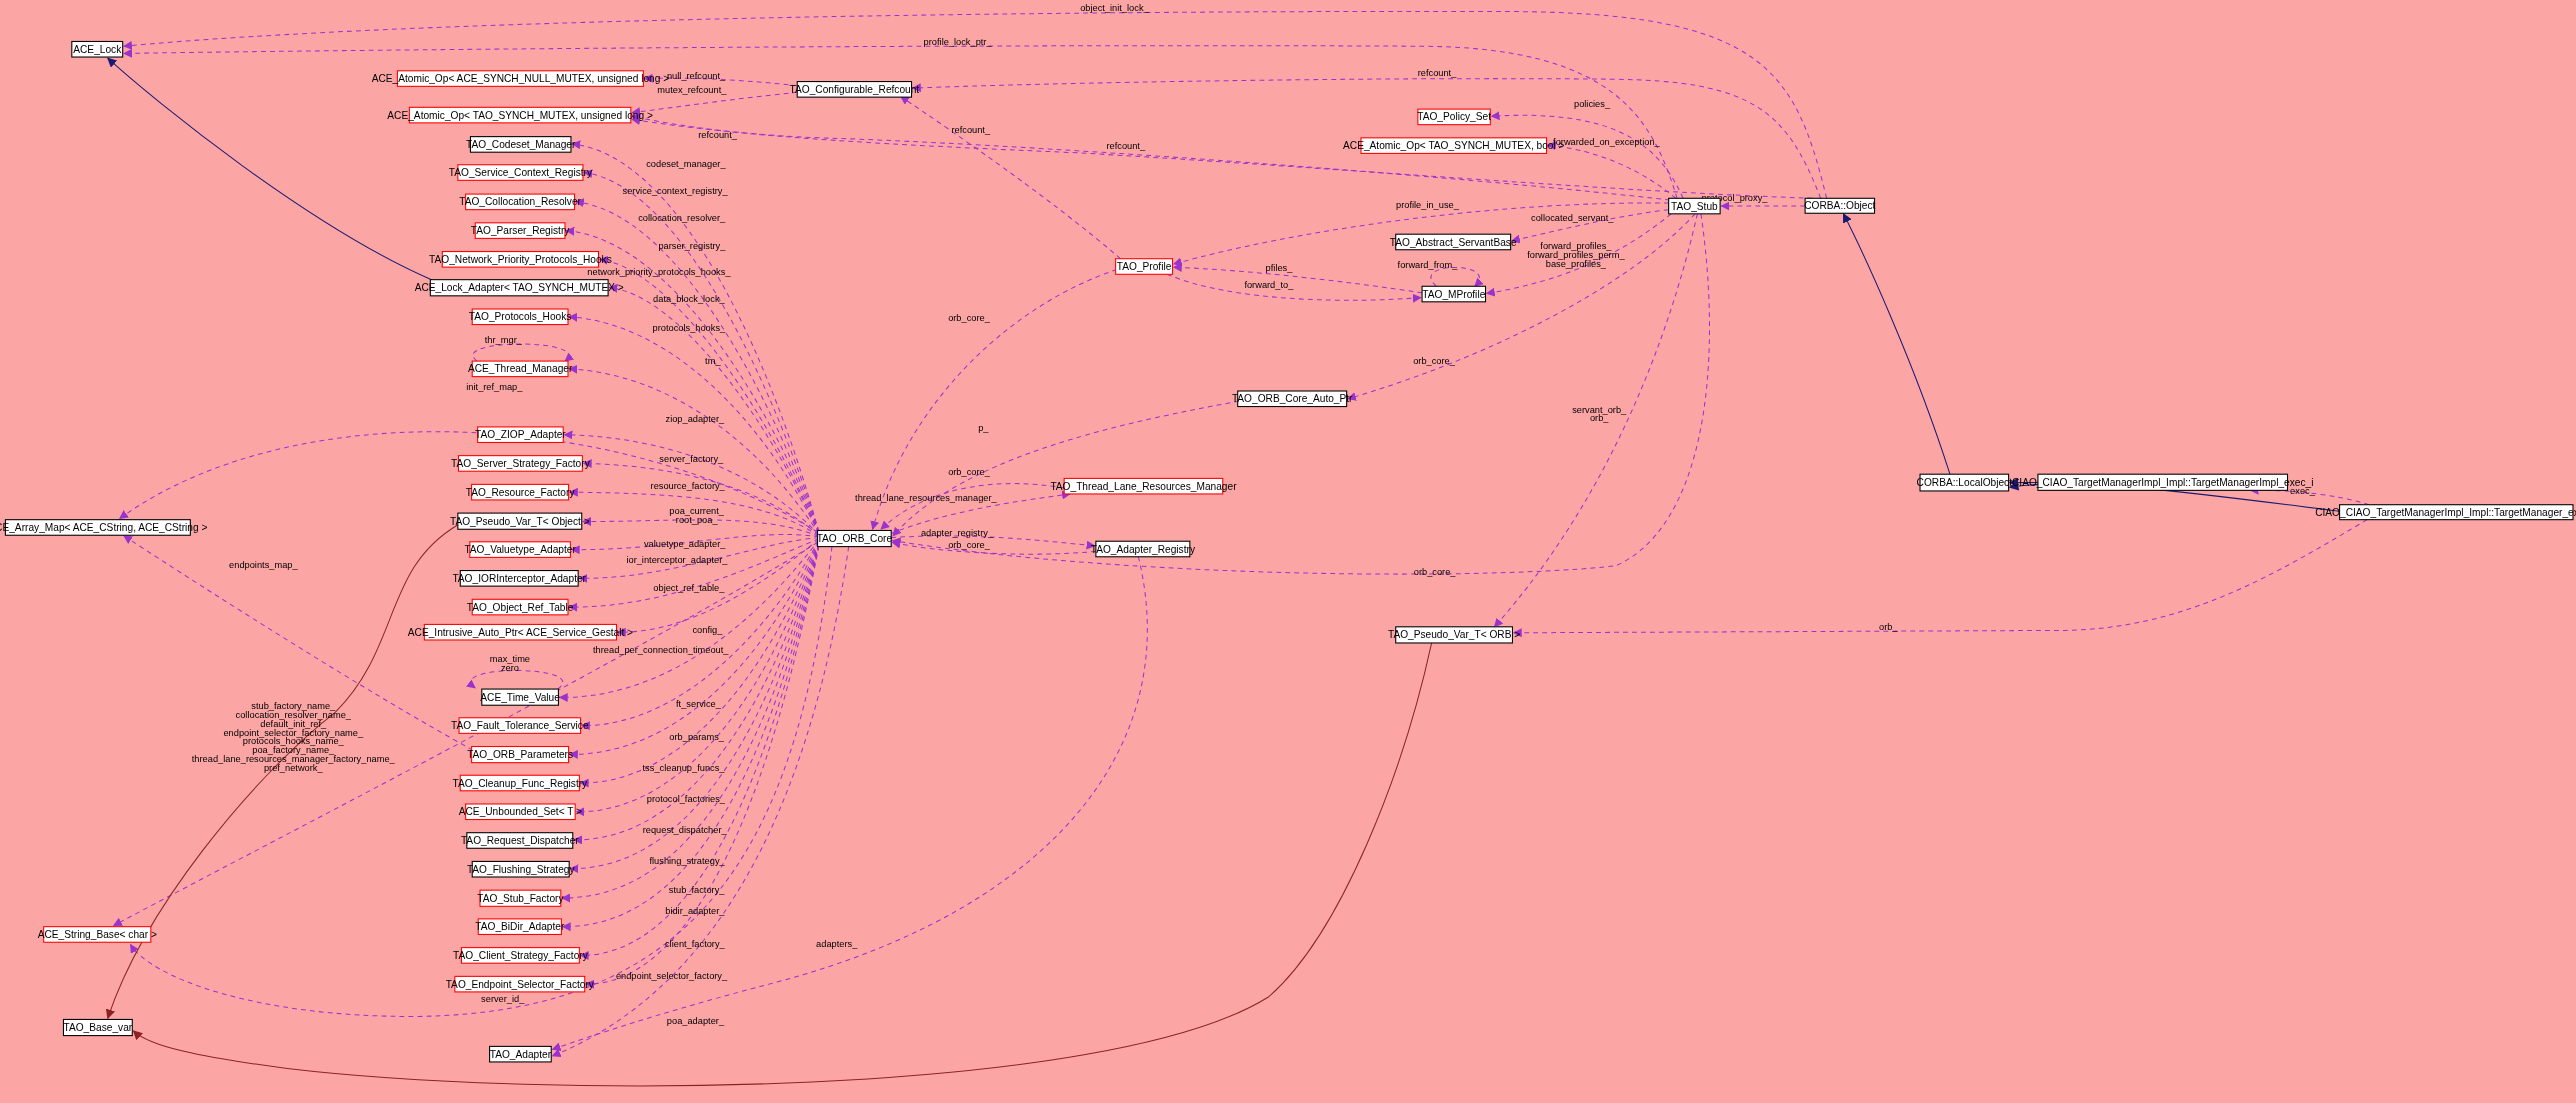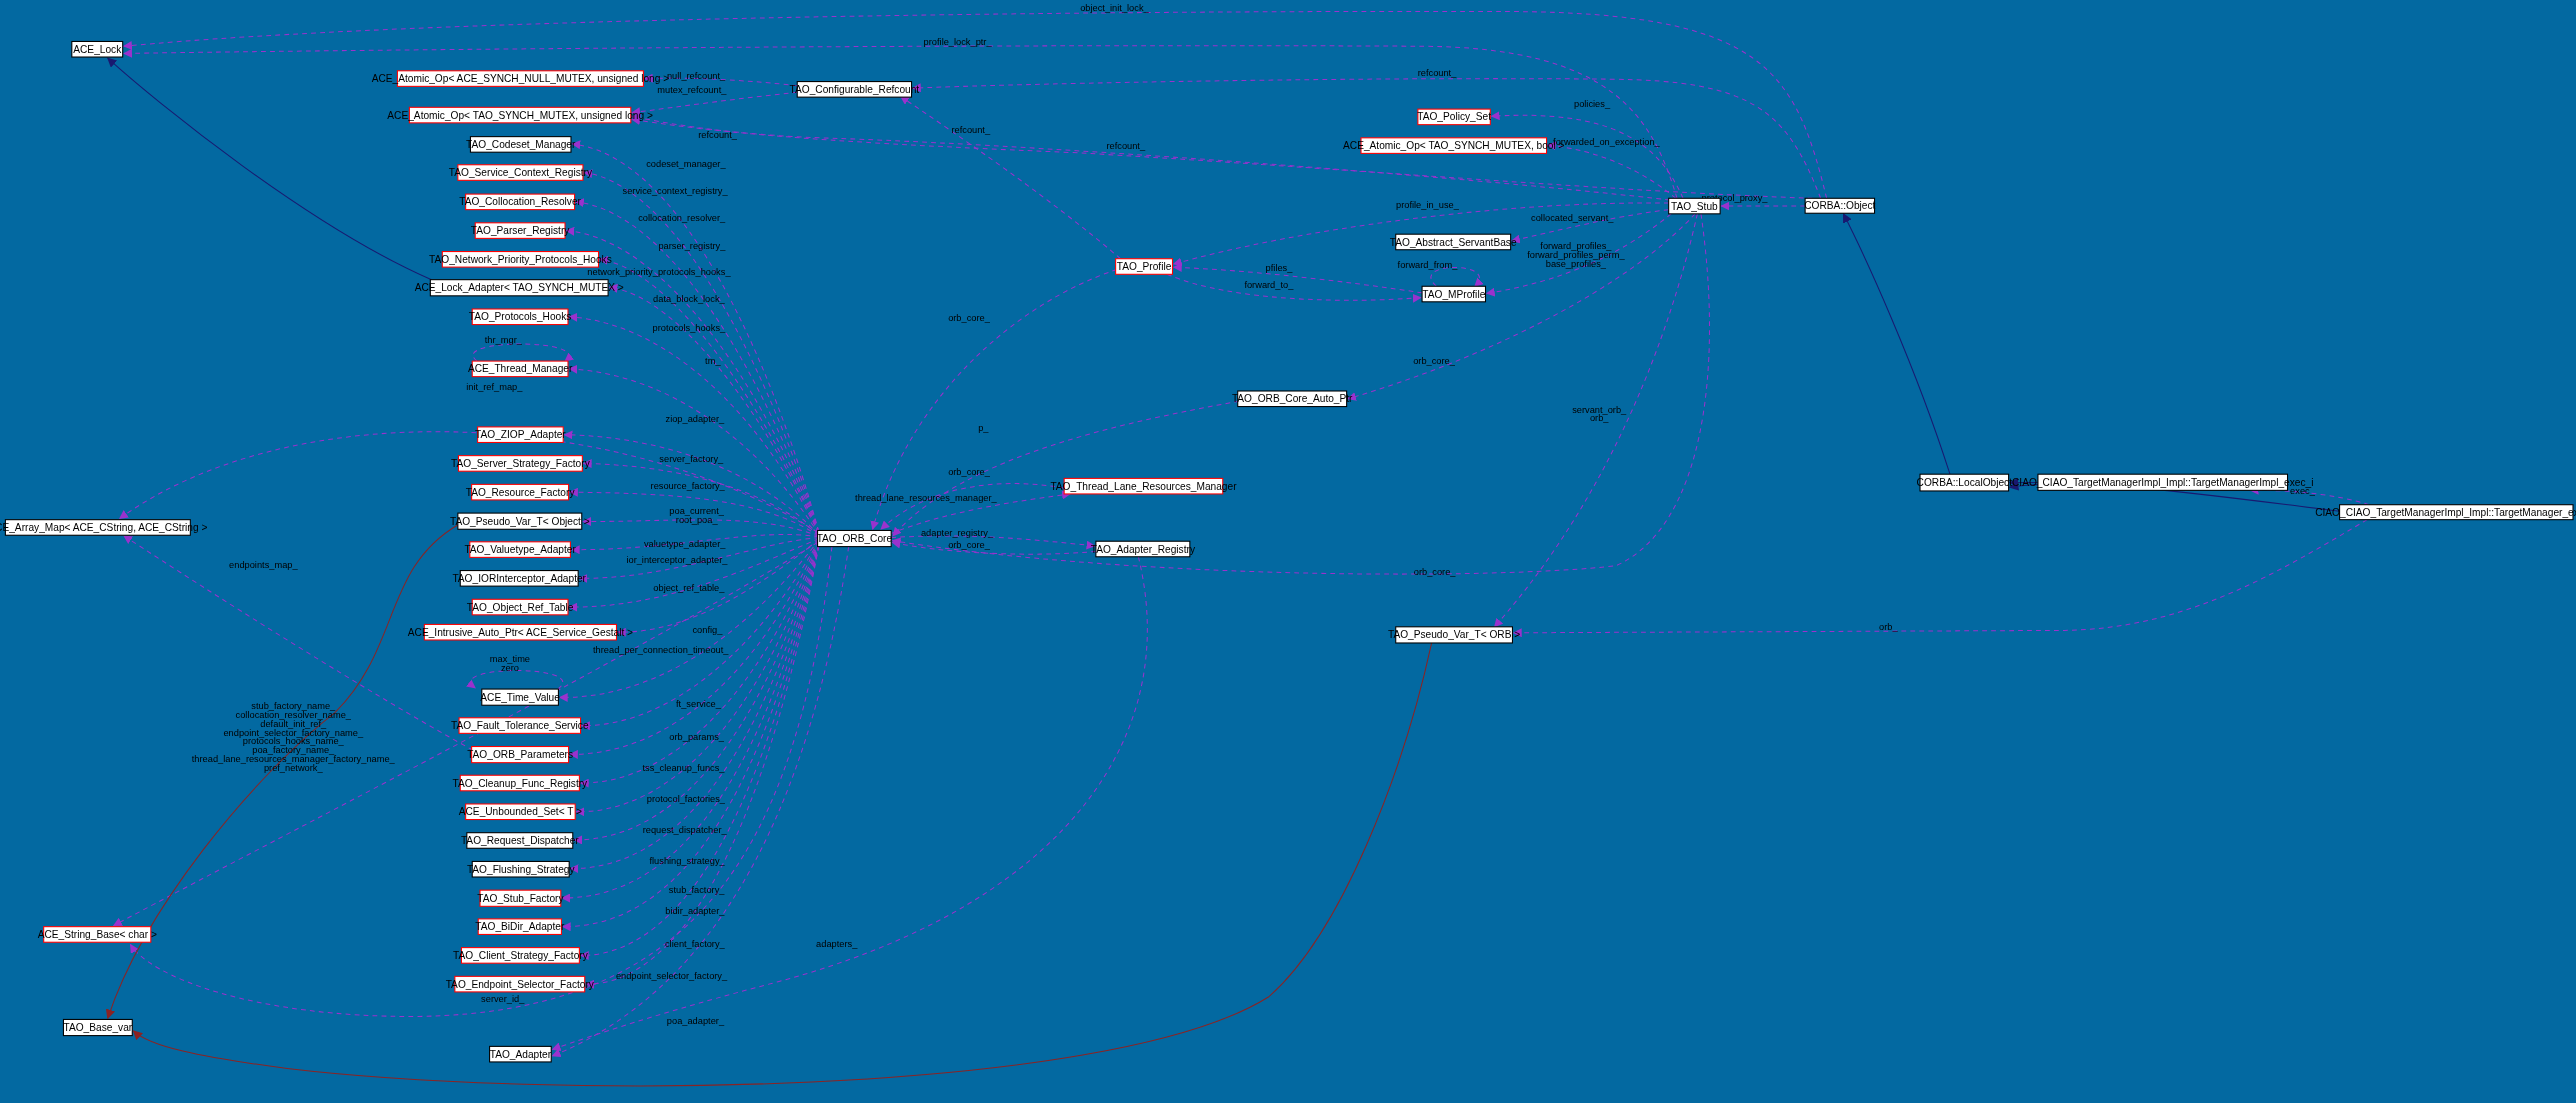--- a/index.html
+++ b/index.html
@@ -1,16 +1,16 @@
 <!DOCTYPE html>
 <html style="font-size:9.6px"><head>
 <meta charset="utf-8">
 <style>
   html,body{margin:0;padding:0;background:#ffffff;width:2576px;height:1104px;overflow:hidden;}
-  #canvas{position:relative;width:2576px;height:1104px;background:#0369a1;}
+  #canvas{position:relative;width:2576px;height:1104px;background:#fca5a5;}
   svg{position:absolute;left:0;top:0;}
   .edge-use{fill:none;stroke:#9a32cd;stroke-width:1.7;stroke-dasharray:8 7;}
   .edge-inh{fill:none;stroke:#191970;stroke-width:1.7;}
   .edge-prot{fill:none;stroke:#8b2323;stroke-width:1.7;}
   .edge-label{font-family:"Liberation Sans","DejaVu Sans",sans-serif;font-size:15.5px;fill:#000000;text-anchor:middle;}
   .node-rect{fill:#ffffff;stroke-width:1.8;}
   .node-label{font-family:"Liberation Sans","DejaVu Sans",sans-serif;font-size:17px;fill:#000000;text-anchor:middle;}
 </style>
 </head>
 <body>

